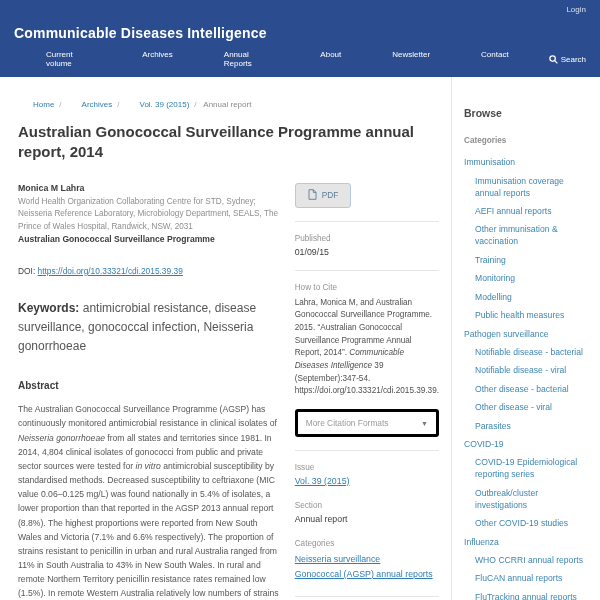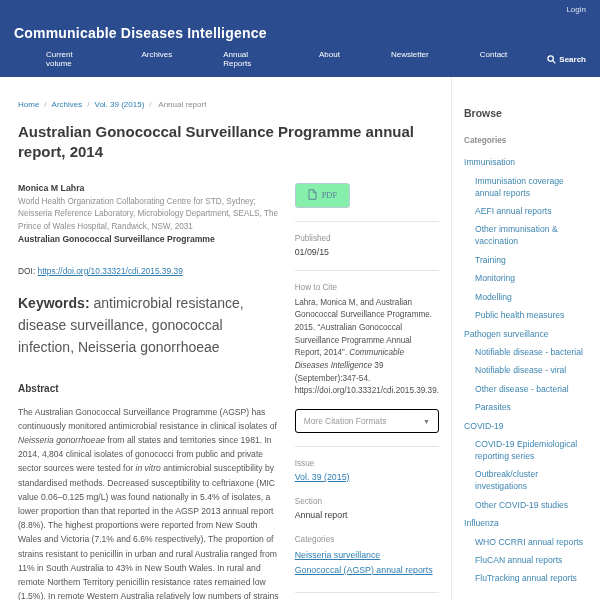--- a/index.html
+++ b/index.html
@@ -11,61 +11,61 @@
   a { text-decoration: none; cursor: pointer; }
 
   
   header { background: #2b4c8f; color: #fff; padding: 5px 14px 0; }
   .login-row { text-align: right; font-size: 8px; height: 11px; }
   .login-row a { color: #d8e0f0; }
   .brand { font-size: 14px; font-weight: bold; margin: 9px 0 9px 0; letter-spacing: .2px; }
   .nav-row { display: flex; align-items: center; font-size: 8px; padding-bottom: 9px; }
   .nav-links { display: flex; gap: 19px; flex: 1; }
   .nav-links a { color: #fff; margin-left: 32px; }
-  .search-btn { color: #fff; display: inline-flex; align-items: center; gap: 3px; font-weight: bold; padding-left: 40px; }
+  .search-btn { color: #fff; display: inline-flex; align-items: center; gap: 3px; font-weight: normal; padding-left: 40px; }
   .search-btn svg { display: block; }
 
   
   .page { display: flex; height: 538px; }
   main { width: 452px; padding: 23px 12px 0 18px; border-right: 1px solid #e7e7e7; }
   aside { flex: 1; padding: 30px 8px 0 12px; }
 
   
   .breadcrumb { font-size: 8px; color: #999; }
-  .breadcrumb .bc-item a { color: #2e7eb3; }
+  .breadcrumb .bc-item a { color: #2e7eb3; margin-left: 15px; }
   .breadcrumb .bc-sep { color: #aaa; margin: 0 5px; }
   .bc-current { color: #8a8a8a; }
 
   
   h1 { font-size: 15px; line-height: 1.35; color: #3b3b3b; margin: 13px 0 20px; font-weight: 700; width: 415px; }
 
   
   .article-cols { display: flex; gap: 16px; }
   .col-left { width: 272px; }
   .col-meta { flex: 1; font-size: 8.2px; }
 
   .author-name { font-size: 8.8px; font-weight: bold; color: #3c3c3c; margin-bottom: 3px; }
   .affiliation { font-size: 8.2px; color: #8e8e8e; line-height: 1.55; }
   .group-author { font-size: 8.6px; font-weight: bold; color: #3c3c3c; }
   .doi-line { margin-top: 22px; font-size: 8.4px; color: #3c3c3c; }
   .doi-line .lbl { font-weight: normal; }
   .doi-line a { color: #2e7eb3; text-decoration: underline; }
-  .kw-line { margin-top: 16px; font-size: 14px; color: #555; line-height: 1.6; }
+  .kw-line { margin-top: 23px; font-size: 12px; color: #555; line-height: 1.6; }
   .kw-line .lbl { font-weight: bold; color: #3c3c3c; }
   .abstract-h { margin-top: 24px; font-size: 10px; font-weight: bold; color: #3c3c3c; }
   .abstract-p { margin-top: 11px; font-size: 8.6px; line-height: 1.65; color: #555; }
 
   
   .pdf-btn { display: inline-flex; align-items: center; gap: 5px; border: 1px solid #b9c9d6;
-             color: #5b7e97; border-radius: 3px; padding: 5px 12px; font-size: 8.4px; background: #86efac; cursor: pointer; font-family: Liberation Serif, serif; }
+             color: #5b7e97; border-radius: 3px; padding: 5px 12px; font-size: 8.4px; background: #e5e5e5; cursor: pointer; }
   .meta-div { border-top: 1px solid #e5e5e5; margin: 13px 0 12px; }
   .meta-label { color: #939393; font-size: 8.2px; margin-bottom: 4px; }
   .meta-value { color: #3c3c3c; font-size: 8.8px; }
   .citation { color: #4f4f4f; line-height: 1.55; margin-top: 5px; }
-  .cite-dd { border: 1px solid #000000; border-radius: 3px; padding: 6px 8px; color: #9a9a9a;
+  .cite-dd { border: 3px solid #000000; border-radius: 3px; padding: 6px 8px; color: #9a9a9a;
              display: flex; justify-content: space-between; align-items: center; margin-top: 11px; font-size: 8.4px; cursor: pointer; }
   .cite-dd .caret { color: #777; font-size: 7px; }
   .meta-block { margin-bottom: 15px; }
   .meta-link { color: #2e7eb3; text-decoration: underline; font-size: 8.8px; }
   .cat-links a { display: block; color: #2e7eb3; text-decoration: underline; font-size: 8.8px; line-height: 1.65; }
 
   
   .browse-h { font-size: 10.5px; font-weight: bold; color: #4a4a4a; }
   .side-label { color: #8f8f8f; font-size: 8.2px; font-weight: bold; margin: 17px 0 8px; }
   .tree a { display: block; color: #3d85b0; font-size: 8.6px; line-height: 1.4; padding: 3.2px 0; }
@@ -201,20 +201,21 @@
         <a class="lvl1">AEFI annual reports</a>
         <a class="lvl1">Other immunisation &amp; vaccination</a>
         <a class="lvl1">Training</a>
         <a class="lvl1">Monitoring</a>
         <a class="lvl1">Modelling</a>
         <a class="lvl1">Public health measures</a>
         <a class="lvl0">Pathogen surveillance</a>
         <a class="lvl1">Notifiable disease - bacterial</a>
         <a class="lvl1">Notifiable disease - viral</a>
         <a class="lvl1">Other disease - bacterial</a>
+        <a class="lvl1">Other disease - viral</a>
         <a class="lvl1">Parasites</a>
         <a class="lvl0">COVID-19</a>
         <a class="lvl1">COVID-19 Epidemiological reporting series</a>
         <a class="lvl1">Outbreak/cluster investigations</a>
         <a class="lvl1">Other COVID-19 studies</a>
         <a class="lvl0">Influenza</a>
         <a class="lvl1">WHO CCRRI annual reports</a>
         <a class="lvl1">FluCAN annual reports</a>
         <a class="lvl1">FluTracking annual reports</a>
       </div>

